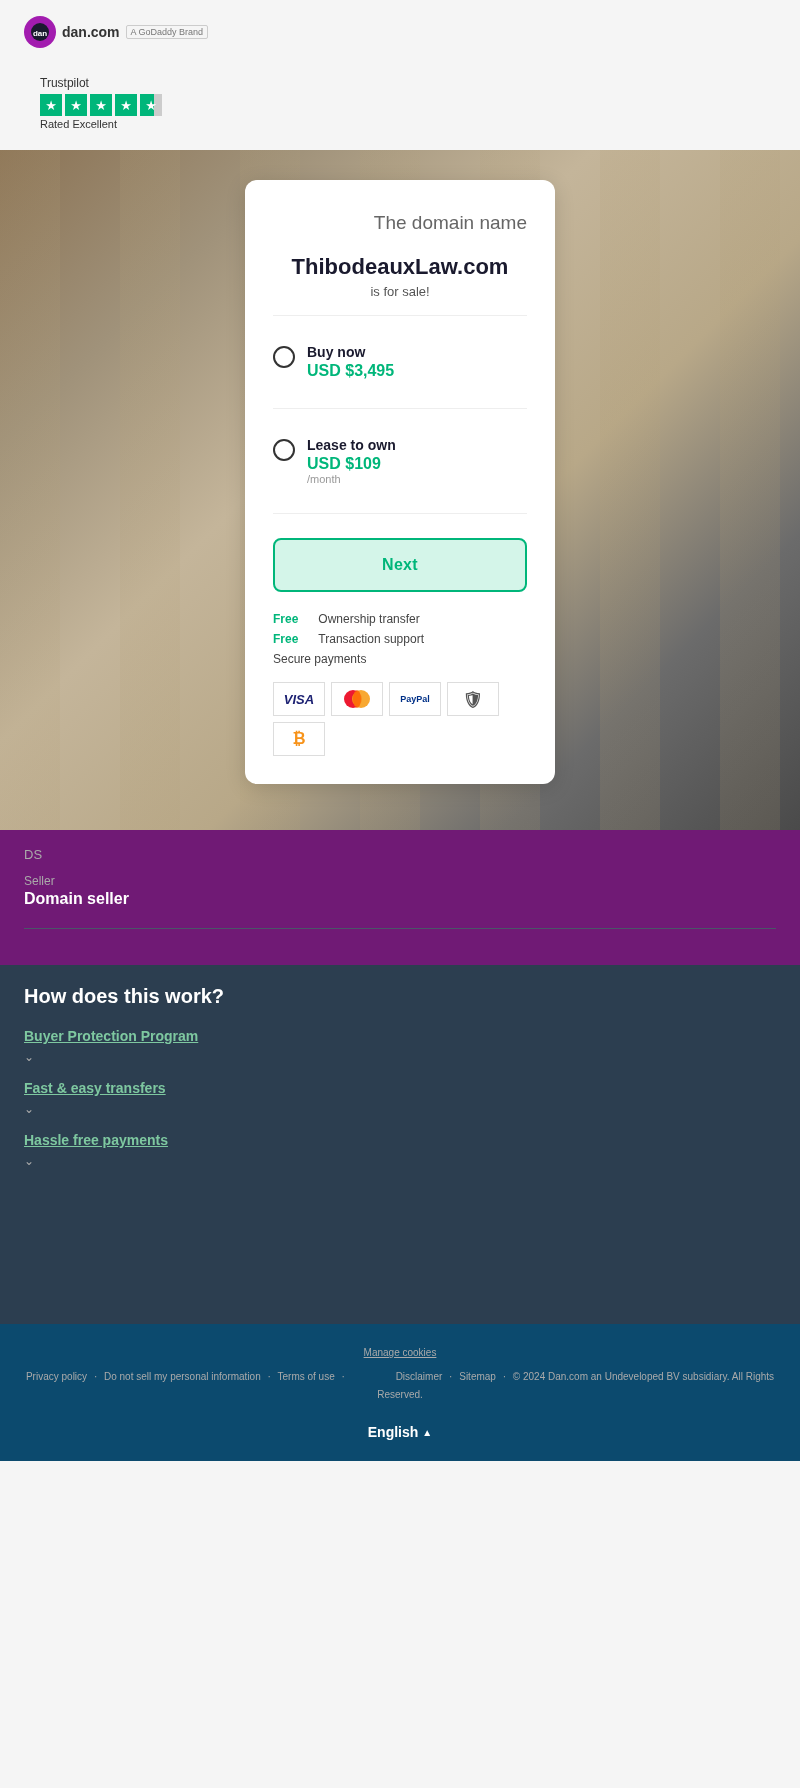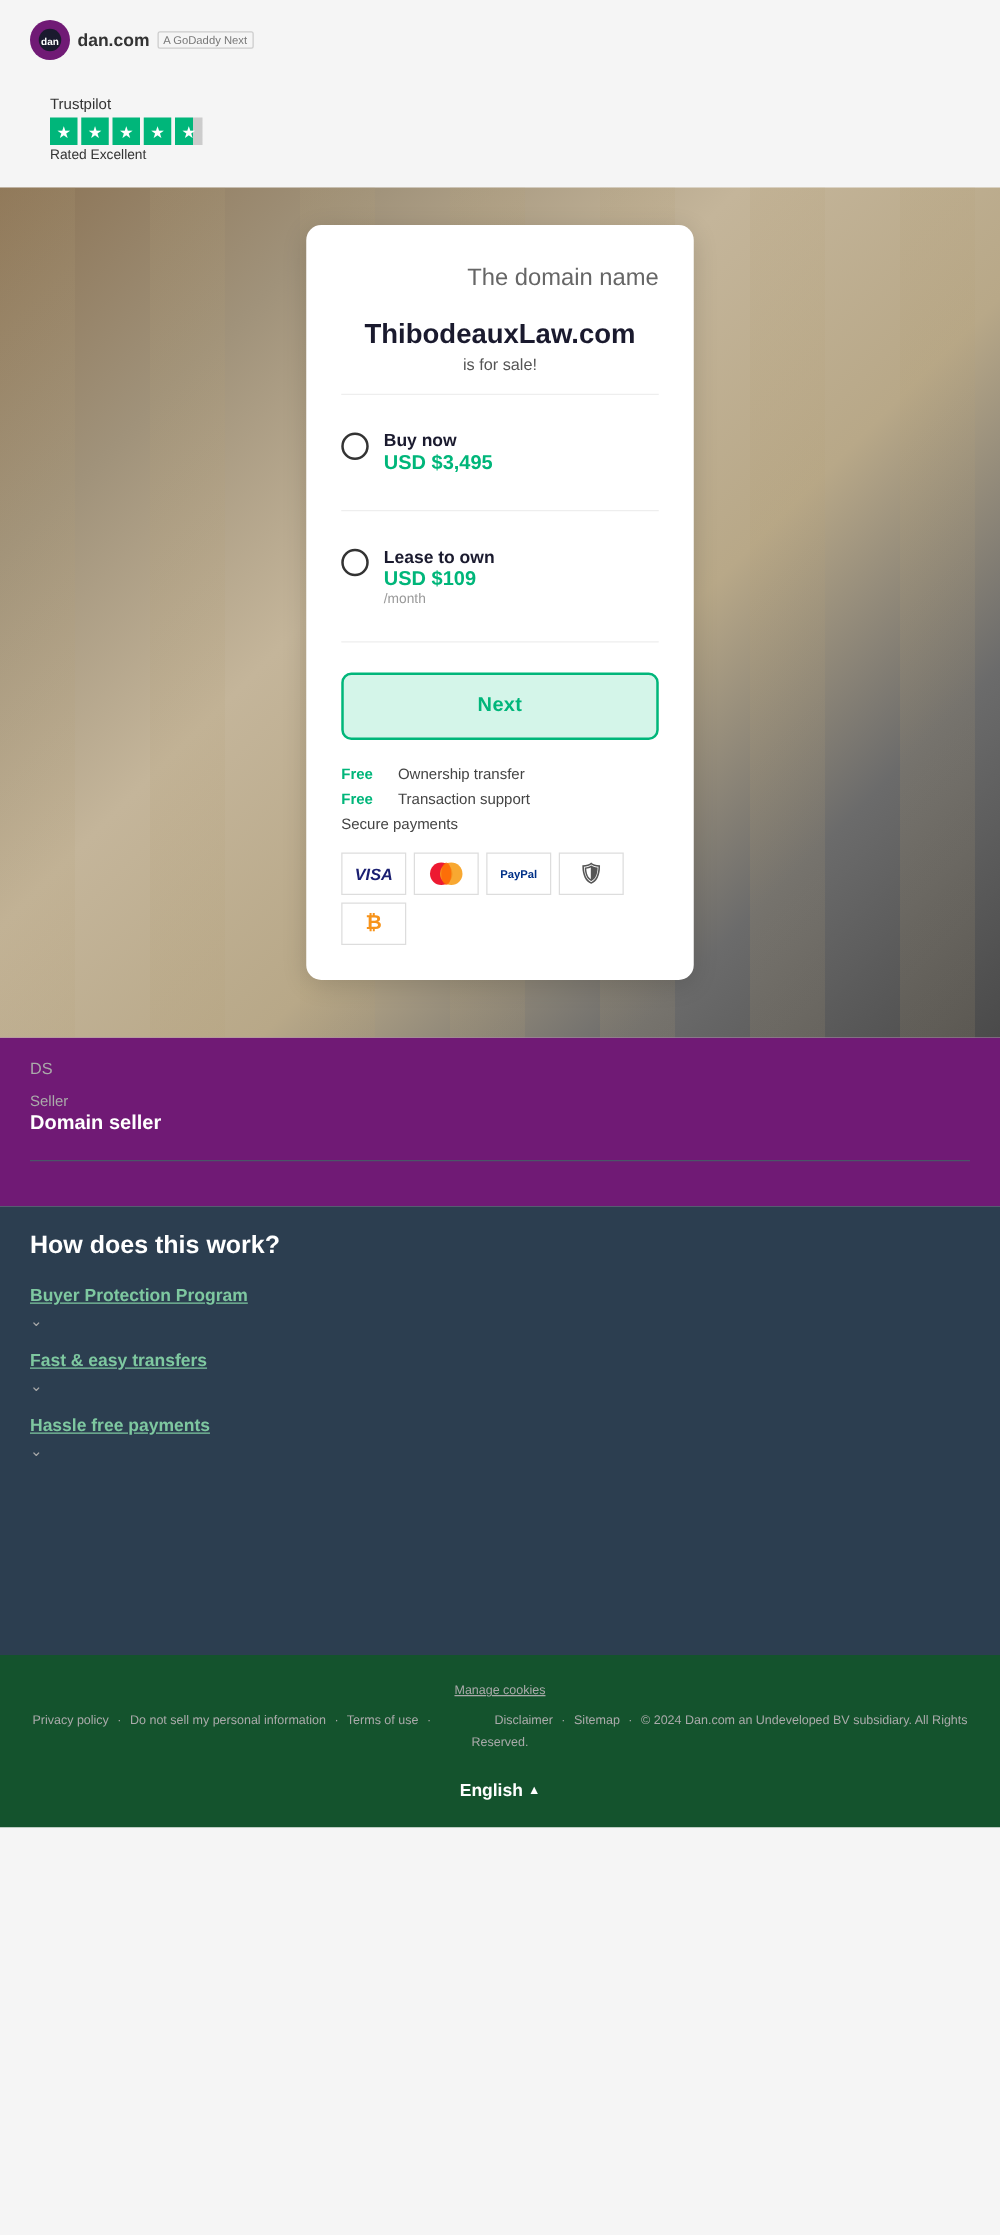--- a/index.html
+++ b/index.html
@@ -14,21 +14,21 @@
       gap: 8px;
     }
     .dan-logo {
       display: flex;
       align-items: center;
       gap: 6px;
     }
     .dan-logo-icon {
       width: 32px;
       height: 32px;
-      background: #701a75;
+      background: #a21caf;
       border-radius: 50%;
       display: flex;
       align-items: center;
       justify-content: center;
       color: white;
       font-weight: bold;
       font-size: 11px;
     }
     .dan-text {
       font-size: 14px;
@@ -278,21 +278,21 @@
       display: block;
     }
 
     
     .footer-dark {
       background: #2c3e50;
       padding: 60px 24px 20px;
       min-height: 120px;
     }
     .footer-bottom {
-      background: #14532d;
+      background: #0c4a6e;
       padding: 20px 8px;
       text-align: center;
     }
     .footer-links {
       font-size: 10px;
       color: #aaa;
       line-height: 1.8;
       margin-bottom: 6px;
     }
     .footer-links a, .footer-links span {
@@ -317,21 +317,21 @@
 
 <div class="header">
   <div class="dan-logo">
     <div class="dan-logo-icon">
       <svg width="20" height="20" viewBox="0 0 20 20">
         <circle cx="10" cy="10" r="9" fill="#1a1a2e"></circle>
         <text x="10" y="14" text-anchor="middle" fill="white" font-size="8" font-weight="bold">dan</text>
       </svg>
     </div>
     <span class="dan-text">dan.com</span>
-    <span class="godaddy-badge">A GoDaddy Next</span>
+    <span class="godaddy-badge">A GoDaddy Brand</span>
   </div>
 </div>
 
 <div class="trustpilot">
   <div class="trustpilot-label">Trustpilot</div>
   <div class="stars">
     <div class="star">★</div>
     <div class="star">★</div>
     <div class="star">★</div>
     <div class="star">★</div>

